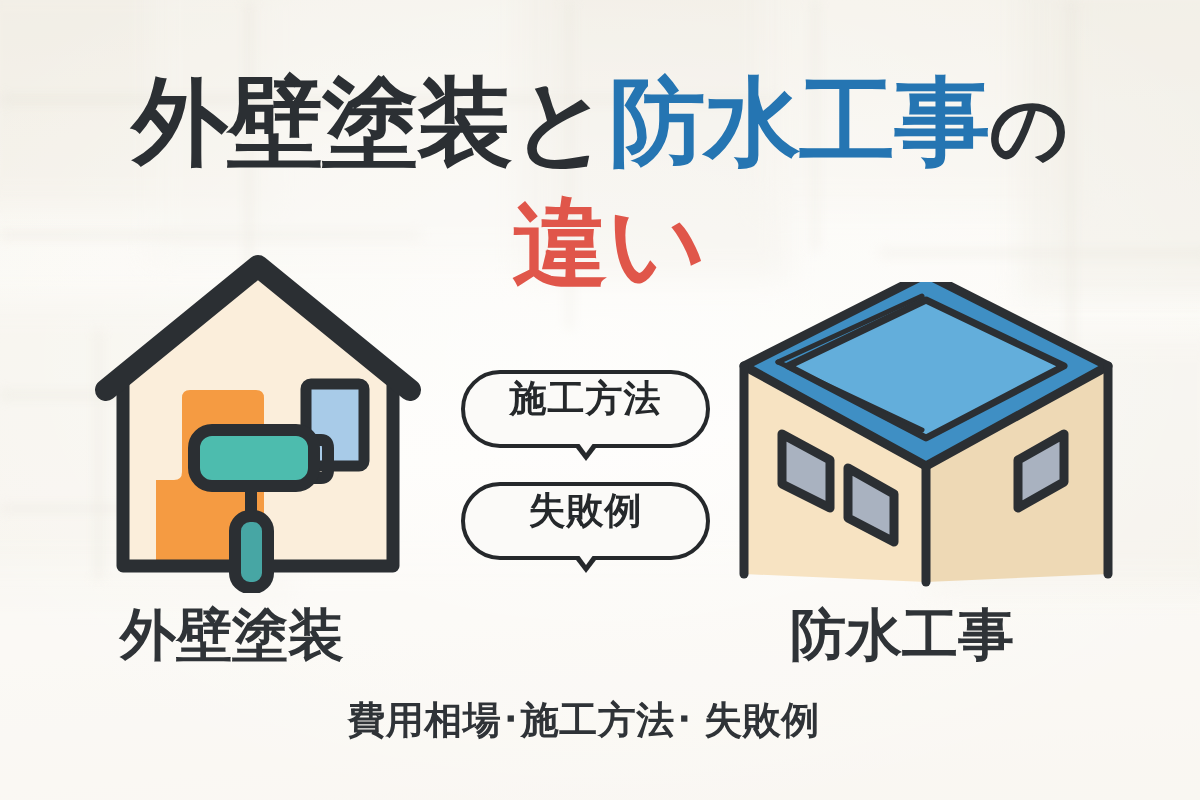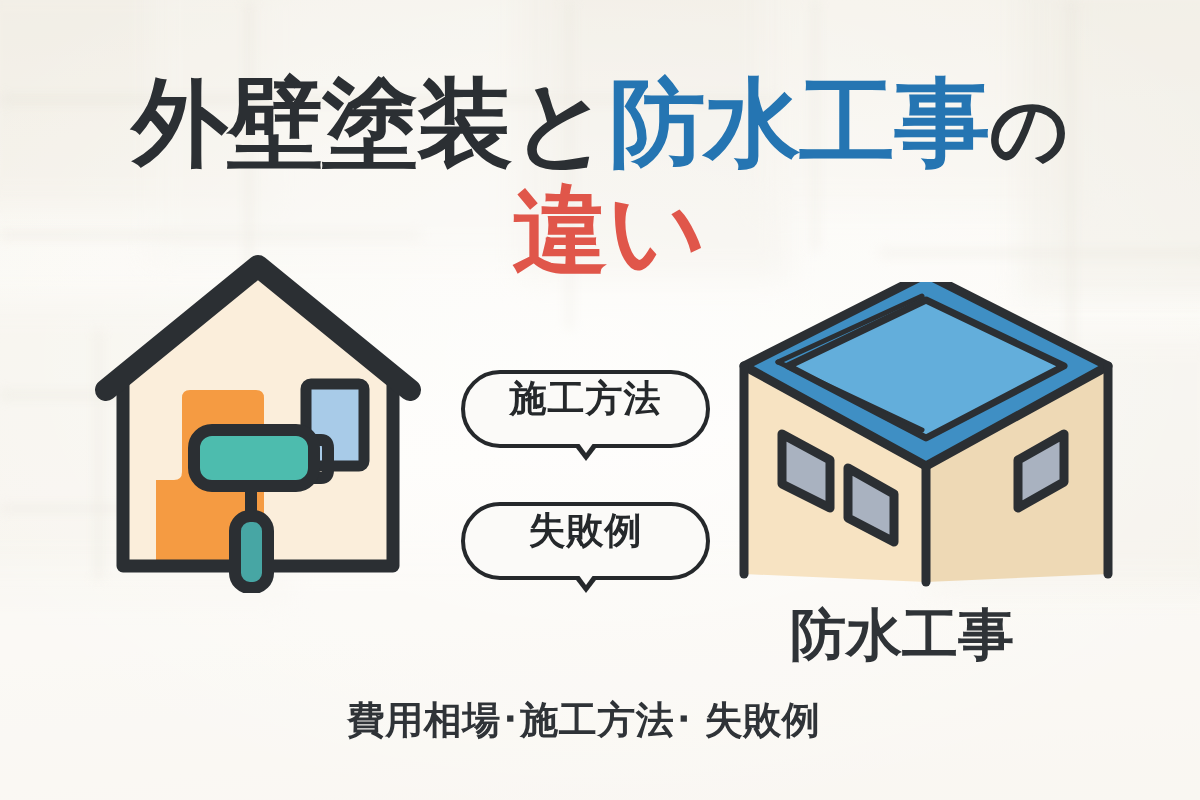--- a/index.html
+++ b/index.html
@@ -6,21 +6,21 @@
     margin: 0;
     padding: 0;
     background: #ffffff;
   }
   #canvas {
     position: relative;
     width: 1200px;
     height: 800px;
     overflow: hidden;
     background: #faf8f4;
-    font-family: Liberation Sans, sans-serif;
+    font-family: Liberation Serif, serif;
   }
 
   
   .bg-layer {
     position: absolute;
     inset: 0;
     background:
       linear-gradient(175deg, #f4f1ea 0%, #faf8f3 22%, #fdfcf9 55%, #f8f5ef 100%);
   }
   .bg-shape {
@@ -69,21 +69,21 @@
   }
   .title-line1 {
     font-size: 96px;
     font-weight: 700;
     letter-spacing: -1px;
     white-space: nowrap;
   }
   .title-line2 {
     font-size: 96px;
     font-weight: 700;
-    margin-top: 10px;
+    margin-top: 24px;
     white-space: nowrap;
     padding-left: 18px;
   }
   .t-dark  { color: #2b2f33; }
   .t-blue  { color: #2575b2; }
   .t-red   { color: #e0564a; }
   .t-small { font-size: 78px; }
 
   
   .big-label {
@@ -117,21 +117,21 @@
     border: 4px solid #25282b;
     border-radius: 50px;
     display: flex;
     justify-content: center;
     font-size: 37px;
     font-weight: 700;
     color: #25282b;
     letter-spacing: 1px;
   }
   #bubble-method { left: 461px; top: 370px; width: 249px; height: 78px; }
-  #bubble-fail   { left: 461px; top: 482px; width: 249px; height: 78px; margin-top: 20px; }
+  #bubble-fail   { left: 461px; top: 482px; width: 249px; height: 78px; }
   .bubble-notch {
     position: absolute;
     left: 50%;
     bottom: -17px;
     transform: translateX(-50%);
     width: 0; height: 0;
     border-left: 13px solid transparent;
     border-right: 13px solid transparent;
     border-top: 17px solid #25282b;
   }
@@ -233,17 +233,18 @@
 
   <div class="bubble" id="bubble-method">
     <span>施工方法</span>
     <span class="bubble-notch"></span>
   </div>
   <div class="bubble" id="bubble-fail">
     <span>失敗例</span>
     <span class="bubble-notch"></span>
   </div>
 
+  <div class="big-label" id="label-left">外壁塗装</div>
   <div class="big-label" id="label-right">防水工事</div>
 
   <div class="subtitle">費用相場･施工方法･ 失敗例</div>
 
 </div>
 
 </body></html>

